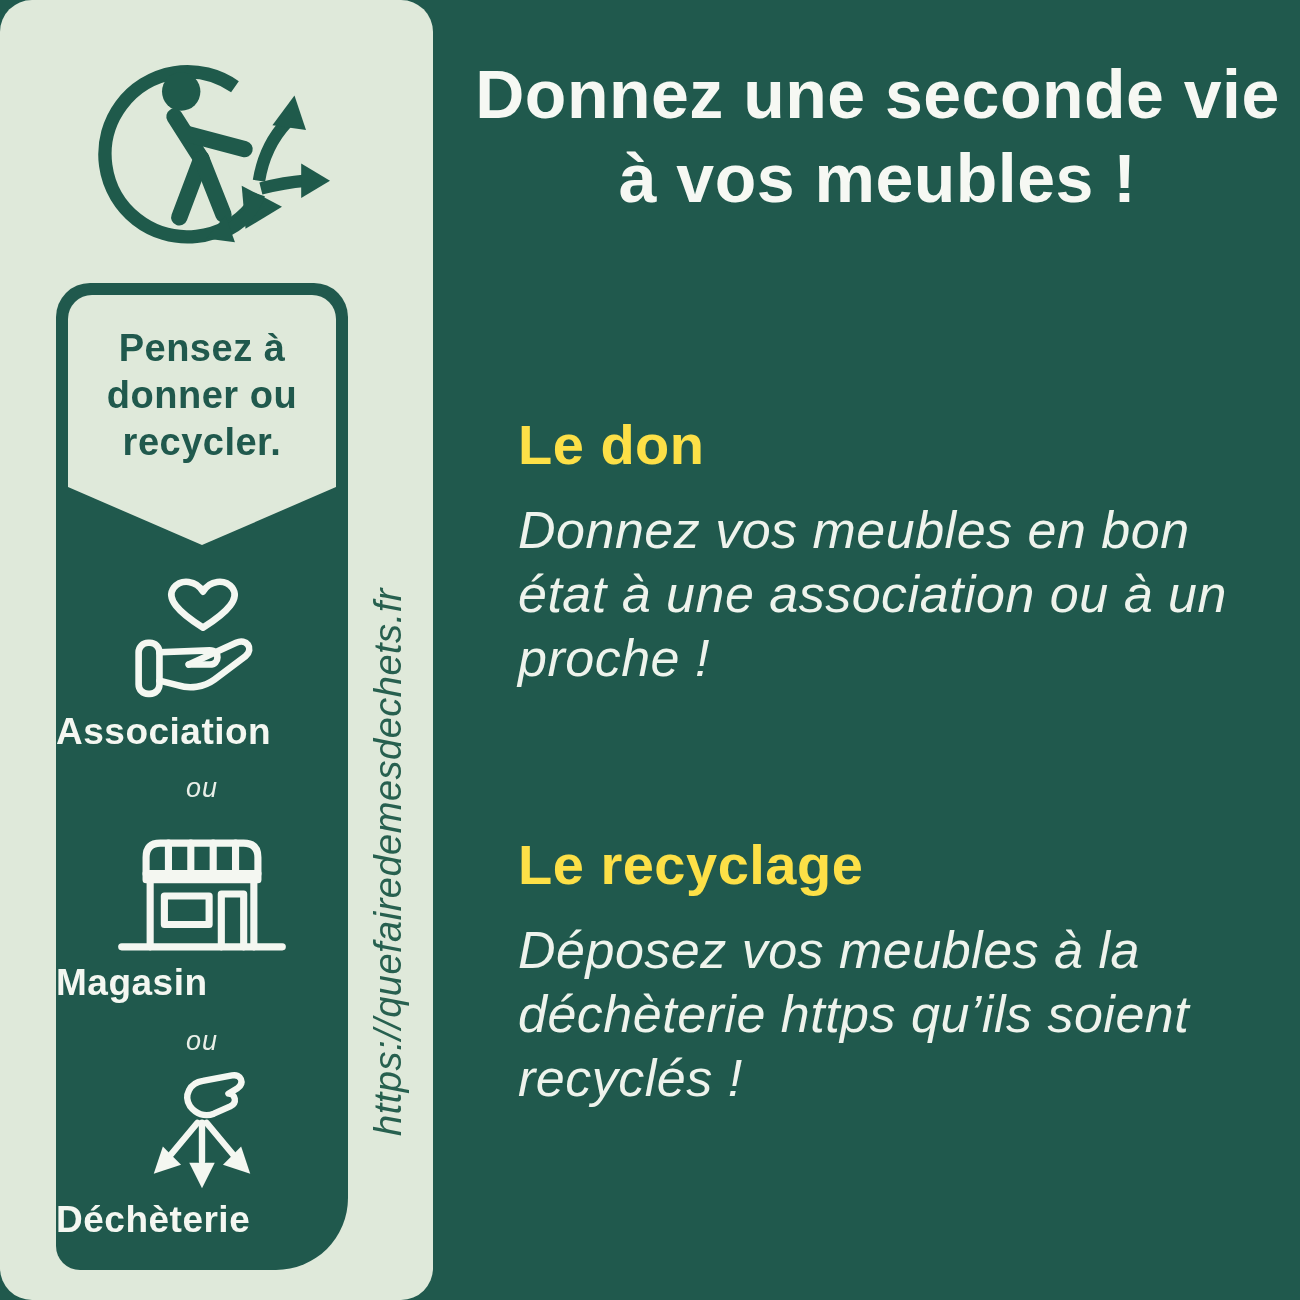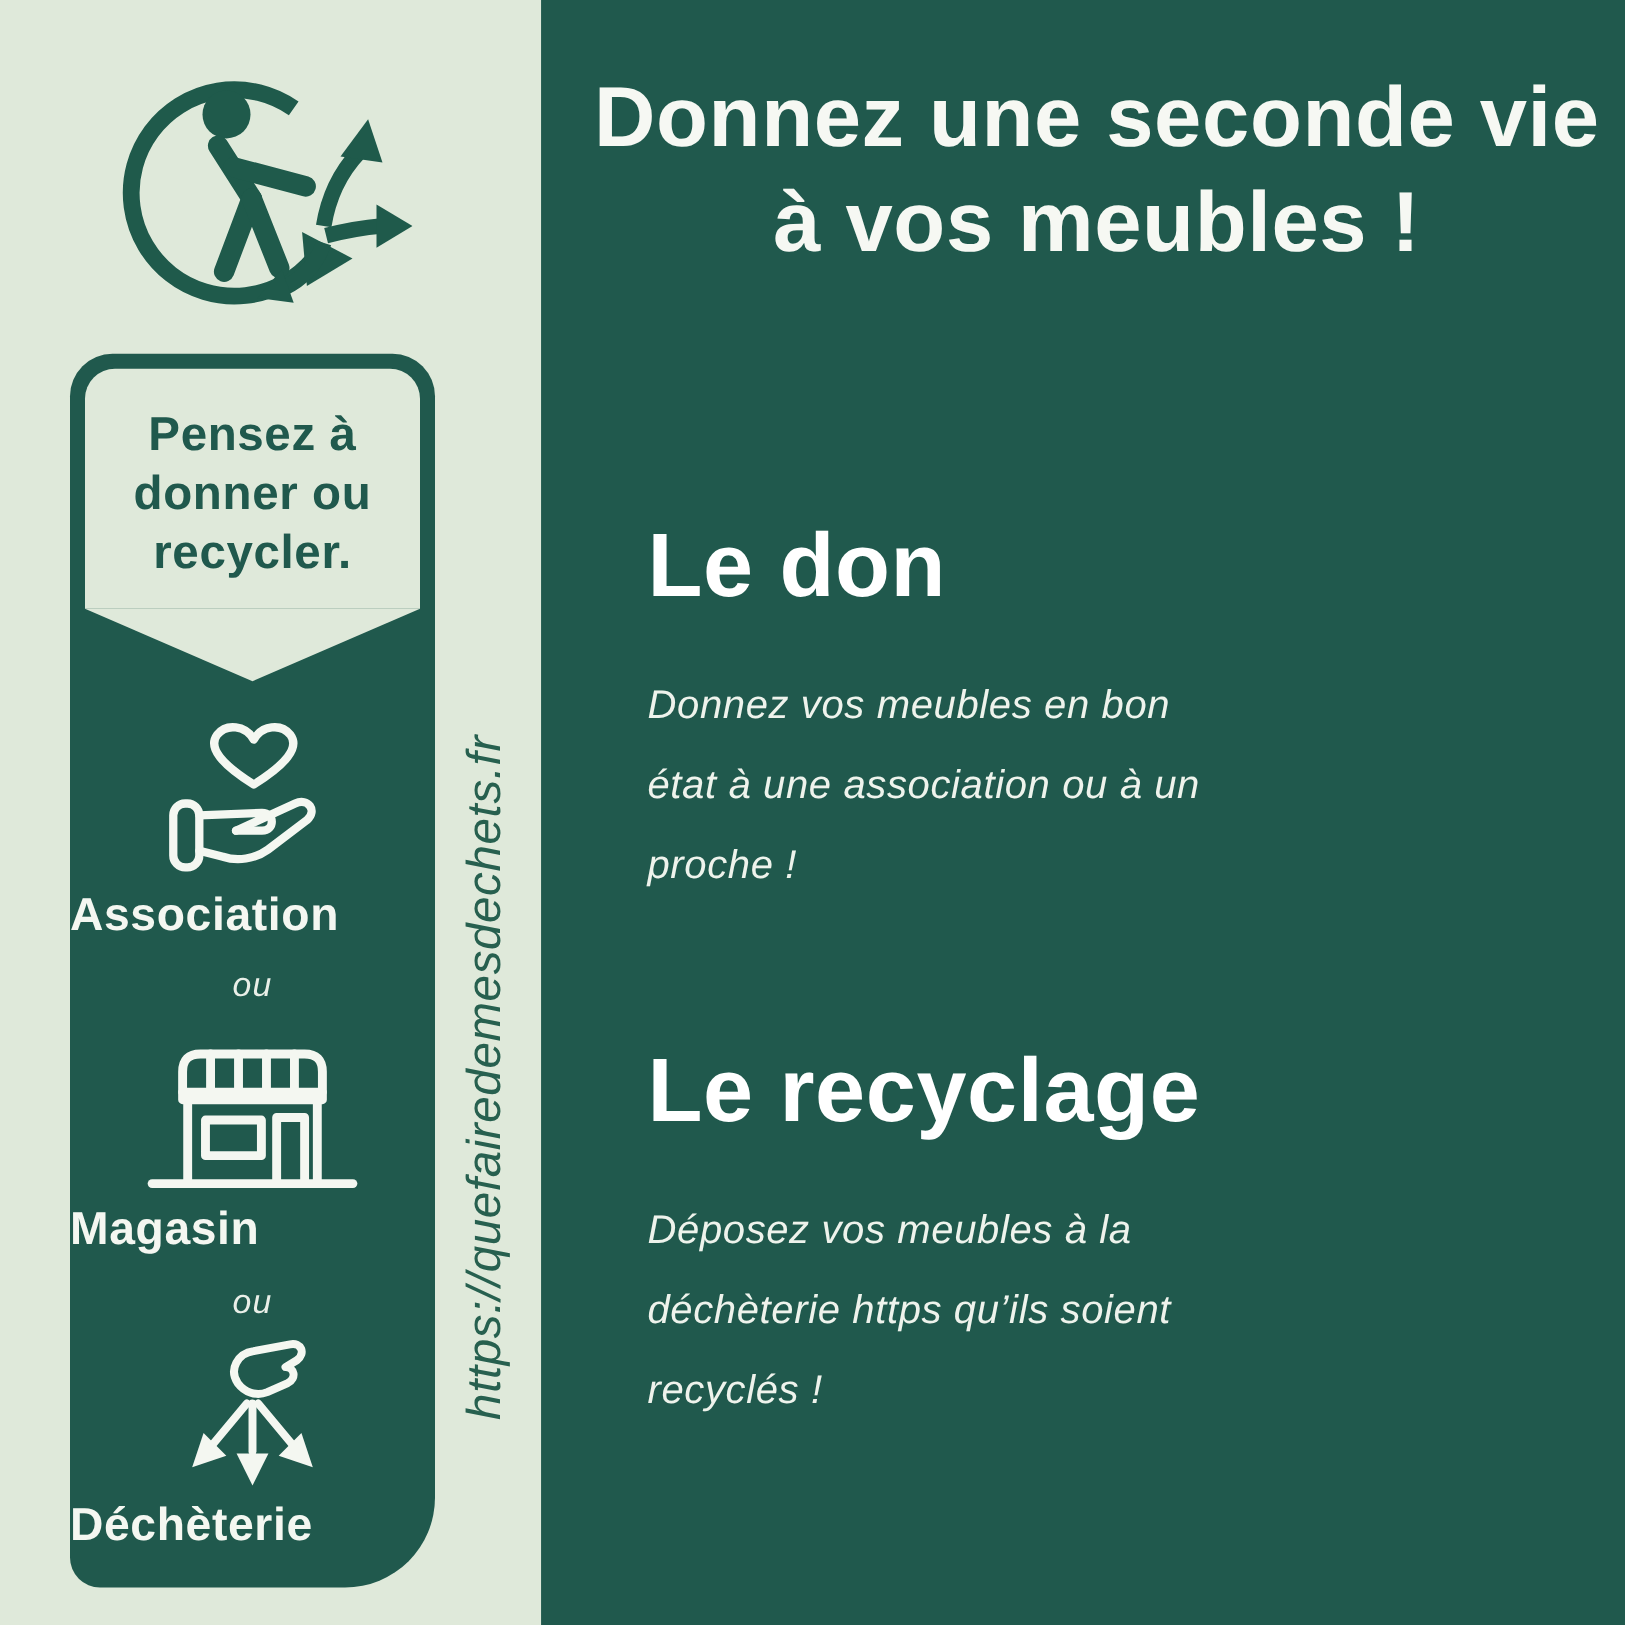--- a/index.html
+++ b/index.html
@@ -1,20 +1,20 @@
 <!DOCTYPE html>
 <html><head>
 <meta charset="utf-8">
 <style>
   html,body{margin:0;padding:0;background:#20594d;}
   .canvas{position:relative;width:1300px;height:1300px;overflow:hidden;
           font-family:"Liberation Sans",sans-serif;background:#20594d;}
 
   
-  .left-panel{position:absolute;left:0;top:0;width:433px;height:1300px;background:#dfe9da;}
+  .left-panel{position:absolute;left:0;top:0;width:433px;height:1300px;background:#dfe9da;border-radius:32px;}
 
   .triman{position:absolute;left:90px;top:42px;width:240px;height:222px;}
 
   .ribbon{position:absolute;left:56px;top:283px;width:292px;height:987px;
           background:#20594d;border-radius:34px 34px 72px 24px;}
   .pennant-rect{position:absolute;left:12px;top:12px;width:268px;height:192px;
           background:#dfe9da;border-radius:24px 24px 0 0;}
   .pennant-tri{position:absolute;left:12px;top:204px;width:0;height:0;
           border-left:134px solid transparent;border-right:134px solid transparent;
           border-top:58px solid #dfe9da;}
@@ -28,24 +28,24 @@
   .rib-icon{position:absolute;}
 
   .url-vertical{position:absolute;left:45px;top:839px;width:690px;height:46px;
           transform:rotate(-90deg);text-align:center;color:#27604f;
           font-style:italic;font-size:38px;letter-spacing:.5px;white-space:nowrap;}
 
   
   .right-panel{position:absolute;left:433px;top:0;width:867px;height:1300px;background:#20594d;}
   .title{position:absolute;left:0;top:52px;width:867px;text-align:center;color:#f6f8f3;
           font-weight:800;font-size:68px;line-height:84px;letter-spacing:.5px;padding-left:11px;}
-  .section-heading{position:absolute;left:85px;color:#ffffff;font-weight:800;
-          font-size:72px;letter-spacing:.5px;}
+  .section-heading{position:absolute;left:85px;color:#fde047;font-weight:800;
+          font-size:56px;letter-spacing:.5px;}
   .section-body{position:absolute;left:85px;width:760px;color:#eef3ec;font-style:italic;
-          font-size:32px;line-height:64px;letter-spacing:.5px;margin-top:33px;}
+          font-size:52px;line-height:64px;letter-spacing:.5px;}
   .h-don{top:412px;}  .b-don{top:498px;}
   .h-rec{top:832px;text-align:center;}  .b-rec{top:918px;}
 
   .ic{stroke:#f4f7f1;stroke-width:7;fill:none;stroke-linecap:round;stroke-linejoin:round;}
 </style>
 </head>
 <body>
 
 <div class="canvas">
 

